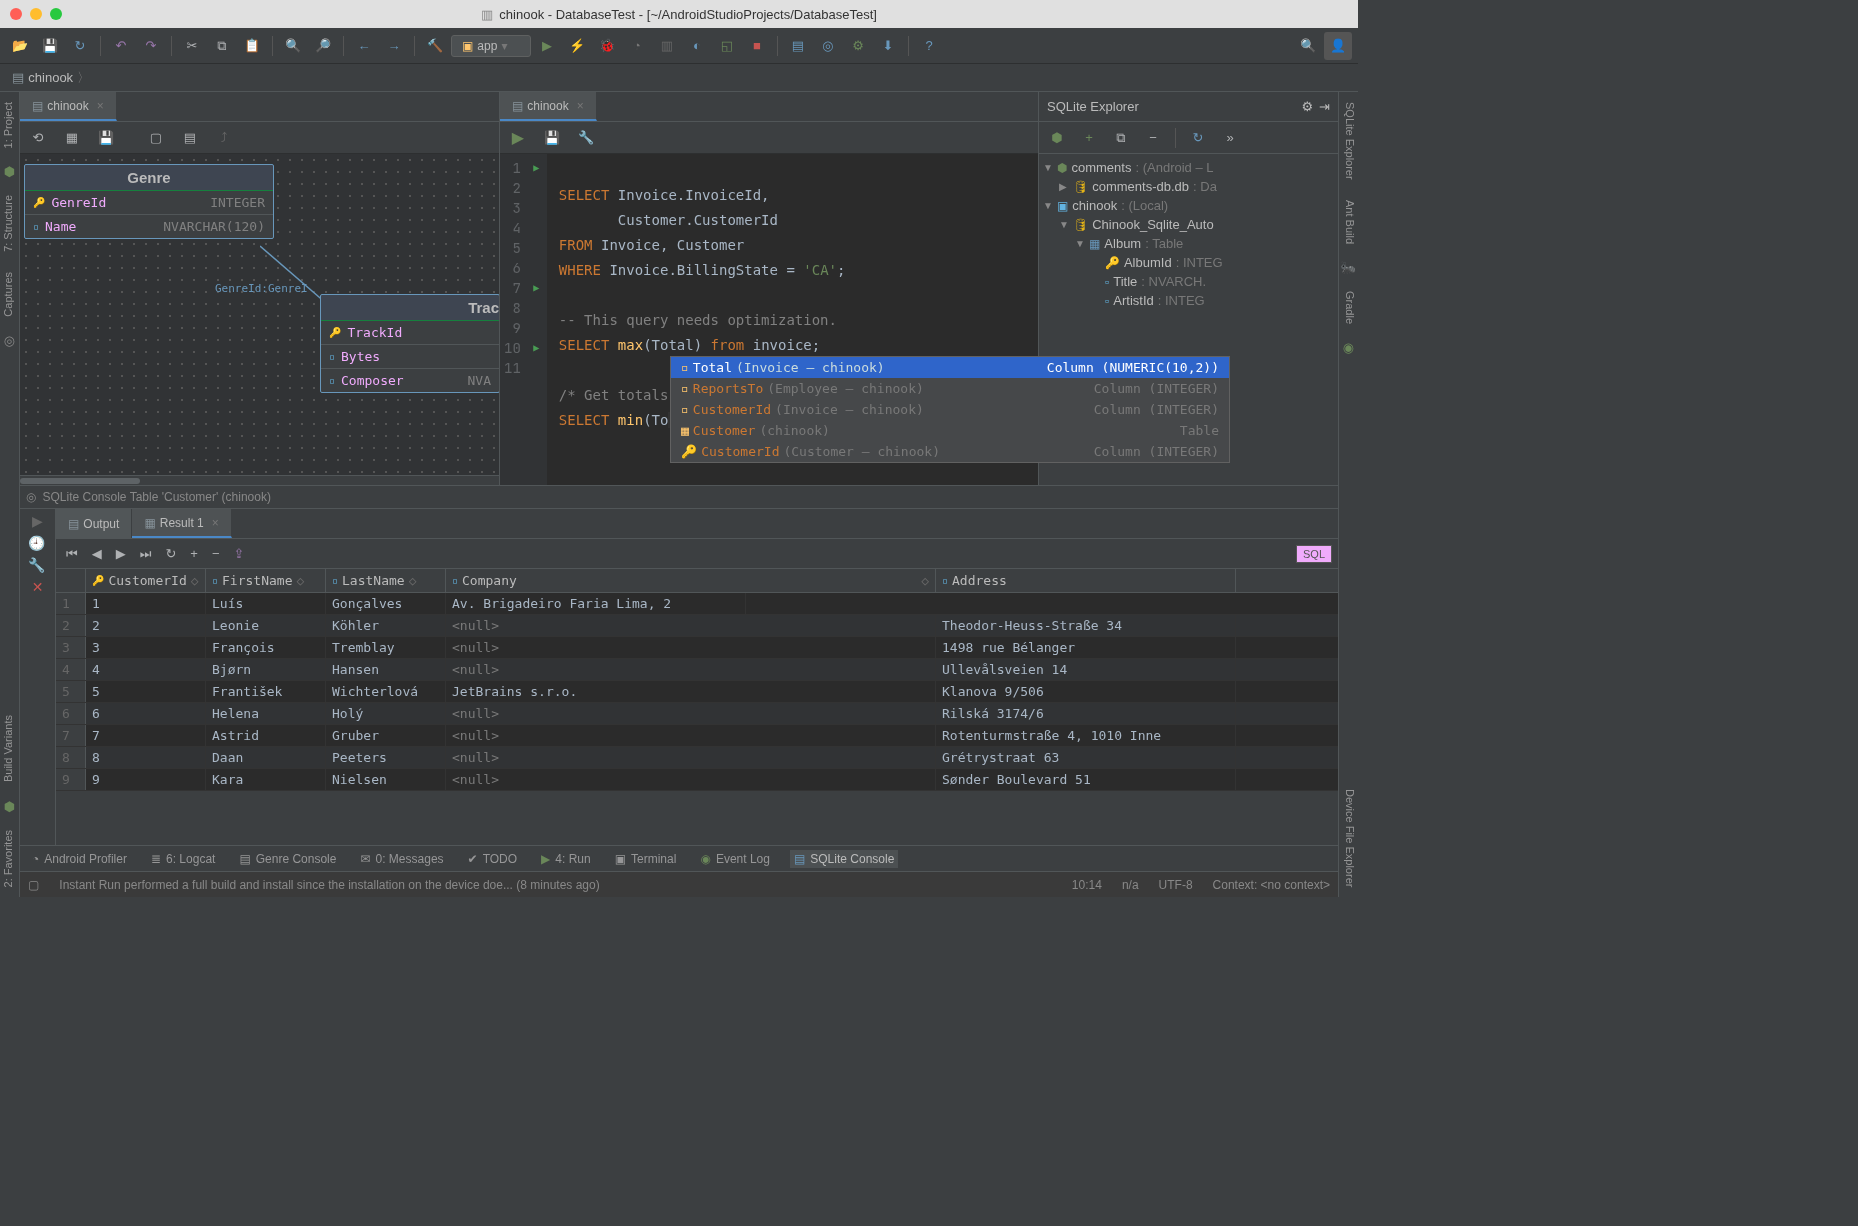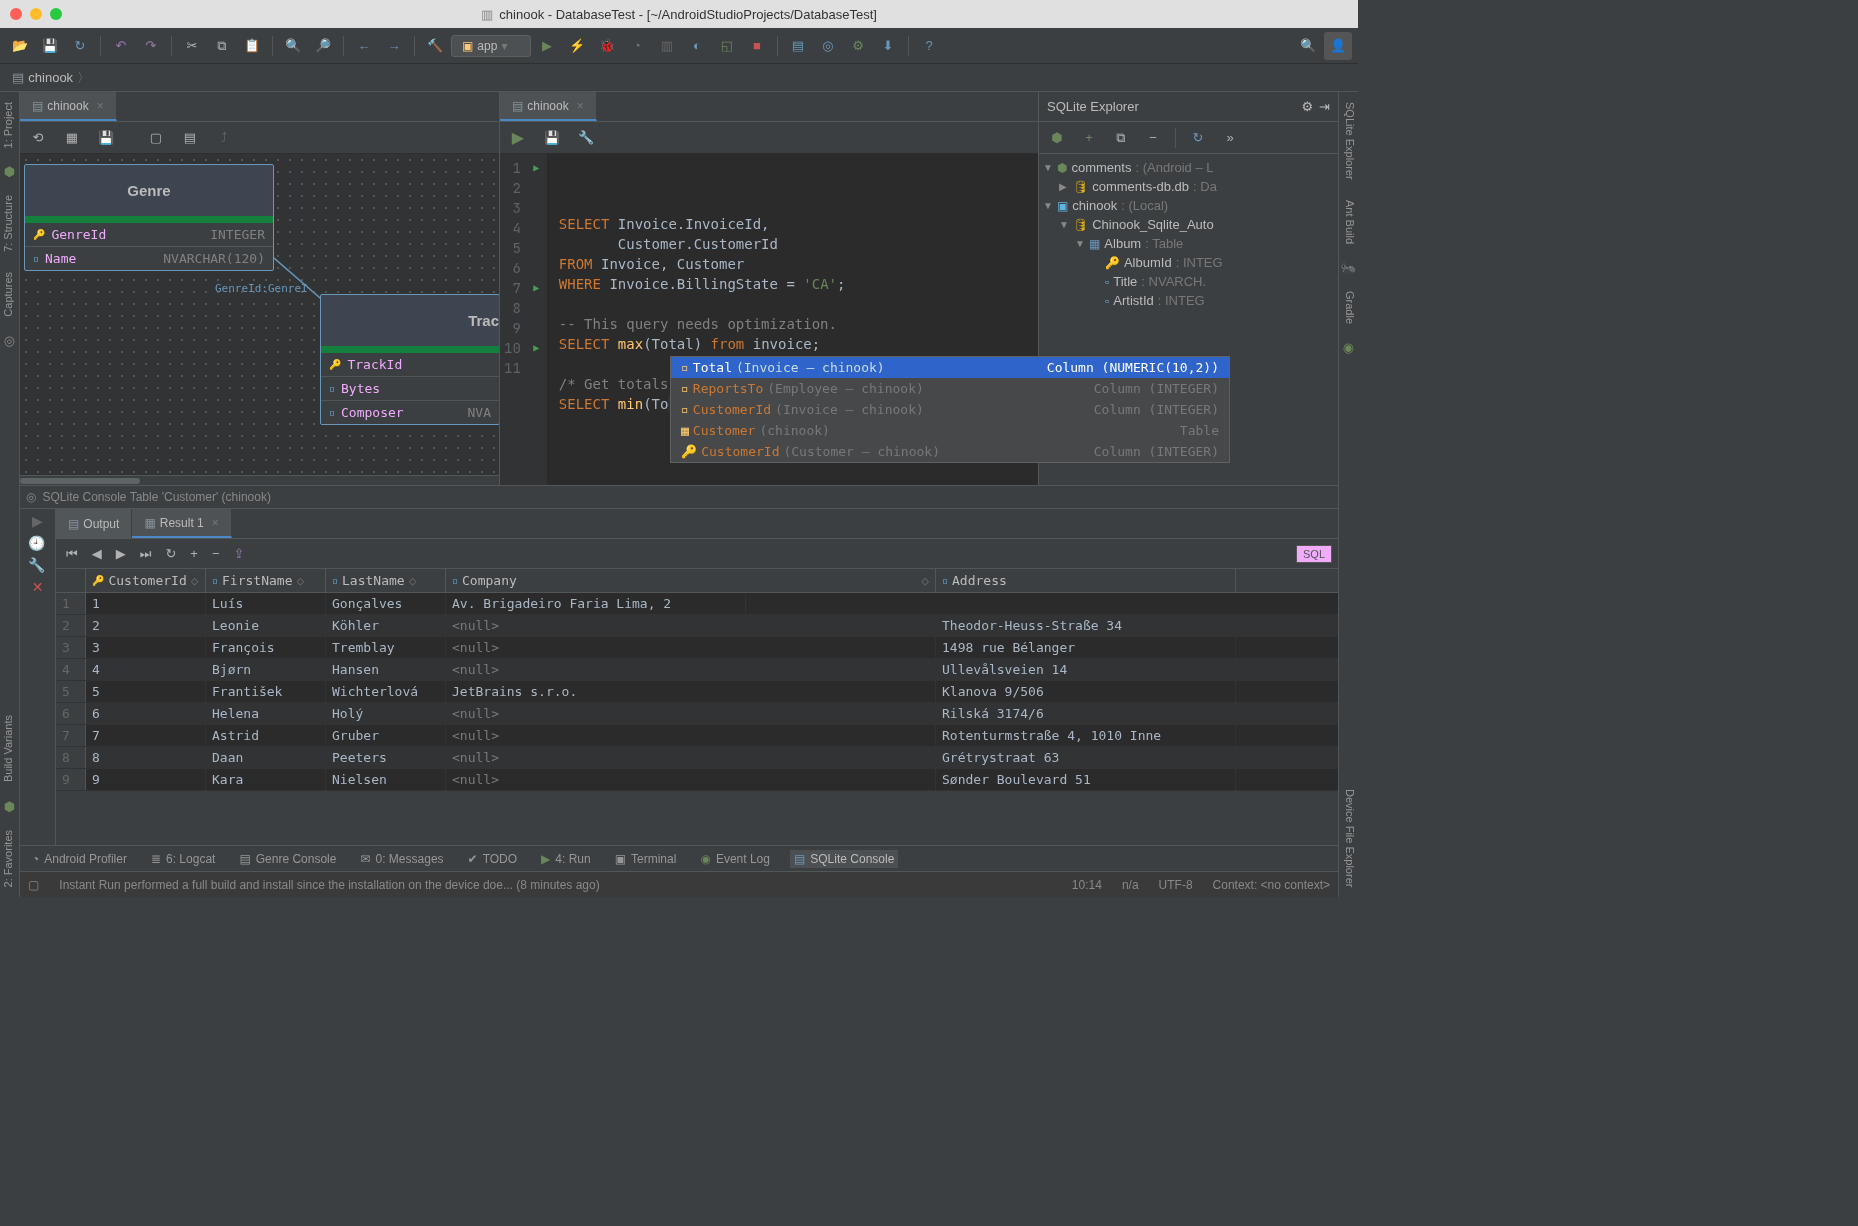--- a/index.html
+++ b/index.html
@@ -34,32 +34,32 @@
 .diagram-panel { width: 480px; background: #2b2b2b; border-right: 1px solid #515658; display: flex; flex-direction: column; position: relative; }
 .panel-tabs { height: 30px; background: #3c3f41; border-bottom: 1px solid #515658; display: flex; align-items: stretch; }
 .panel-tab { padding: 6px 12px; background: #515658; color: #bbb; border-right: 1px solid #3c3f41; font-size: 12px; cursor: pointer; display: flex; align-items: center; gap: 4px; }
 .panel-tab.active { background: #4e5254; border-bottom: 2px solid #4a88c7; }
 .tab-close { font-size: 12px; color: #777; margin-left: 4px; cursor: pointer; }
 .panel-toolbar { height: 32px; background: #3c3f41; border-bottom: 1px solid #2d2f30; display: flex; align-items: center; padding: 0 4px; gap: 6px; }
 .diagram-body { flex: 1; background: #313335; background-image: radial-gradient(#555 1px, transparent 1px); background-size: 12px 12px; position: relative; overflow: hidden; }
 .diagram-scroll-h { height: 10px; background: #3c3f41; border-top: 1px solid #515658; position:relative;}
 .diagram-scroll-h::after { content:''; position:absolute; left:0; top:2px; height:6px; width:120px; background:#5e6366; border-radius:3px; }
 .table-node { position: absolute; background: #3c3f41; border: 1px solid #6897bb; border-radius: 2px; min-width: 170px; }
-.table-node .tn-header { background: #4b6eaf26; border-bottom: 7px solid #15803d; padding: 17px 0; text-align: center; font-weight: bold; color: #bbb; font-size: 15px; }
+.table-node .tn-header { background: #4b6eaf26; border-bottom: 1px solid #15803d; padding: 4px 0; text-align: center; font-weight: bold; color: #bbb; font-size: 15px; }
 .tn-row { padding: 4px 8px; border-bottom: 1px solid #515658; font-family: monospace; font-size: 13px; display: flex; gap: 6px; align-items: center; }
 .tn-row:last-child { border-bottom: none; }
 .tn-key { color: #ffc66d; font-size: 10px; }
 .tn-name { color: #f0abfc; }
 .tn-type { color: #808080; margin-left: auto; }
 .editor-panel { flex: 1; display: flex; flex-direction: column; min-width: 0; }
 .editor-body { flex: 1; display: flex; background: #2b2b2b; min-height: 0; font-family: "JetBrains Mono", Menlo, monospace; font-size: 14px; position: relative; }
 .gutter-col { background: #313335; color: #606366; text-align: right; padding: 4px 6px 4px 4px; line-height: 20px; user-select:none; }
 .run-gutter { width: 20px; background: #313335; border-right: 1px solid #313335; padding: 4px 0; }
 .run-arrow { height: 20px; display: flex; align-items: center; justify-content: center; color: #499c54; font-size: 10px; }
-.code-col { flex: 1; padding: 4px 0 0 12px; line-height: 20px; white-space: pre; margin-top: 36px; }
+.code-col { flex: 1; padding: 4px 0 0 12px; line-height: 25px; white-space: pre; }
 .kw { color: #cc7832; }
 .id { color: #a9b7c6; }
 .str { color: #6a8759; }
 .cmt { color: #808080; }
 .fn { color: #ffc66d; }
 .popup { position: absolute; top: 202px; left: 170px; background: #46484a; border: 1px solid #616161; z-index: 10; font-family: monospace; font-size: 13px; min-width: 560px; }
 .popup-row { padding: 3px 10px; display: flex; gap: 6px; color: #bbb; }
 .popup-row.sel { background: #2f65ca; color: #fff; }
 .popup-left { display: flex; gap: 4px; flex: 1; }
 .popup-icon { color: #ffc66d; }

